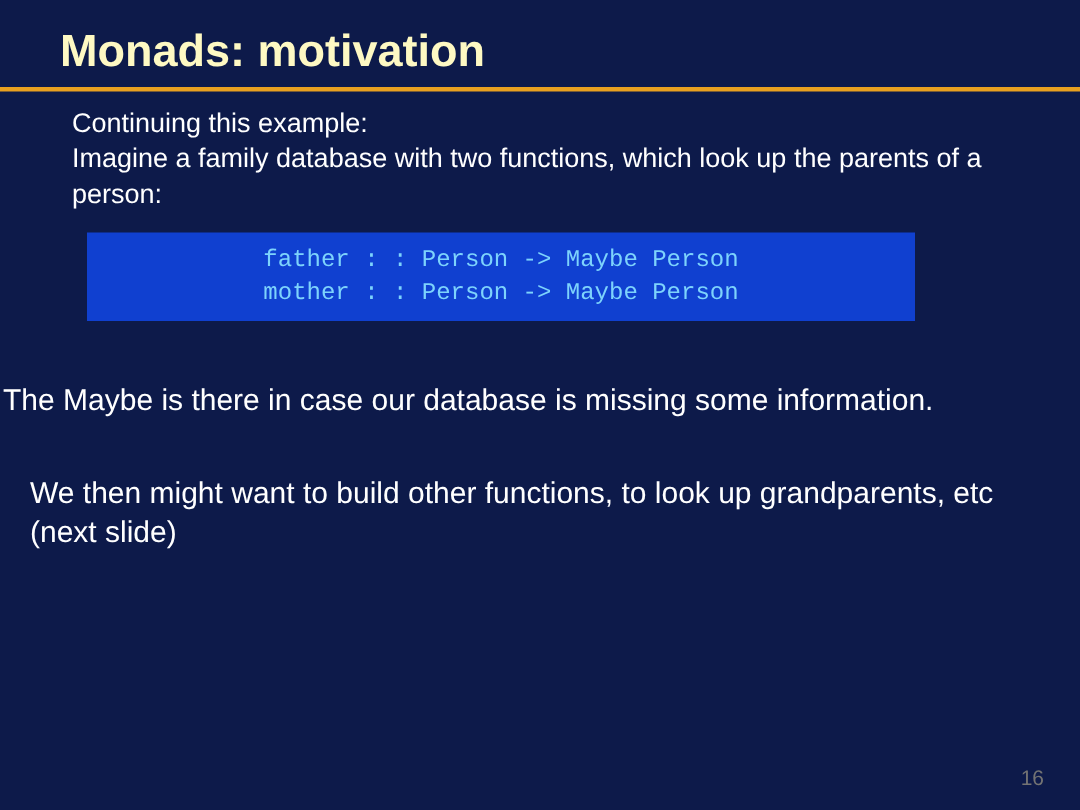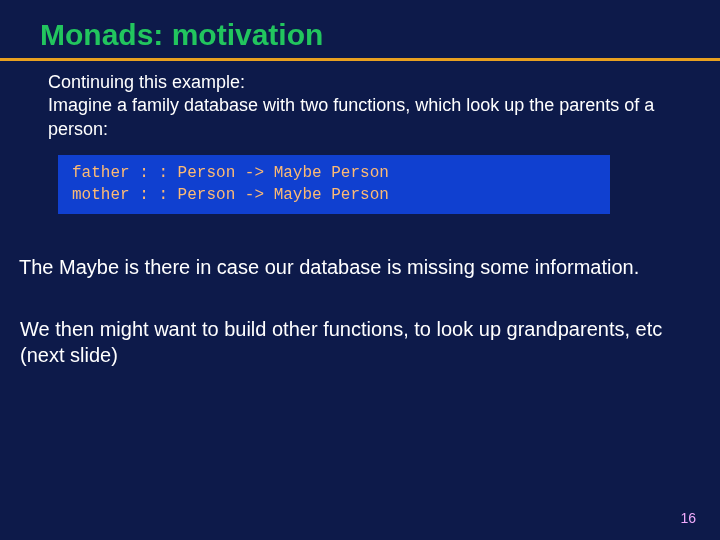--- a/index.html
+++ b/index.html
@@ -8,59 +8,60 @@
       height: 540px;
       background: #0d1a4a;
       color: #ffffff;
       font-family: Verdana, Geneva, sans-serif;
       overflow: hidden;
       position: relative;
     }
     .title {
       font-size: 30px;
       font-weight: bold;
-      color: #22c55e;
+      color: #fef9c3;
       padding: 18px 0 6px 40px;
       border-bottom: 3px solid #e8a020;
       margin: 0 0 10px 0;
     }
     .intro {
       font-size: 18px;
       line-height: 1.3;
       padding: 0 30px 0 48px;
       margin-bottom: 14px;
     }
     .codeblock {
       background: #1040d0;
-      color: #fdba74;
+      color: #7dd3fc;
       font-family: "Courier New", Courier, monospace;
       font-size: 16px;
       line-height: 1.35;
       padding: 8px 14px;
       margin: 0 110px 0 58px;
       white-space: pre;
+      text-align: center;
     }
     .body1 {
       font-size: 20px;
       line-height: 1.3;
-      padding: 0 20px 0 19px;
+      padding: 0 20px 0 2px;
       margin-top: 40px;
     }
     .body2 {
       font-size: 20px;
       line-height: 1.3;
       padding: 0 20px 0 20px;
       margin-top: 36px;
     }
     .pagenum {
       position: absolute;
       bottom: 14px;
       right: 24px;
       font-size: 14px;
-      color: #f0abfc;
+      color: #737373;
     }
   </style>
 </head>
 <body>
 
 <h1 class="title">Monads: motivation</h1>
 
 <div class="intro" style="white-space: pre-line;">Continuing this example:
 Imagine a family database with two functions, which look up the parents of a person:</div>
 

